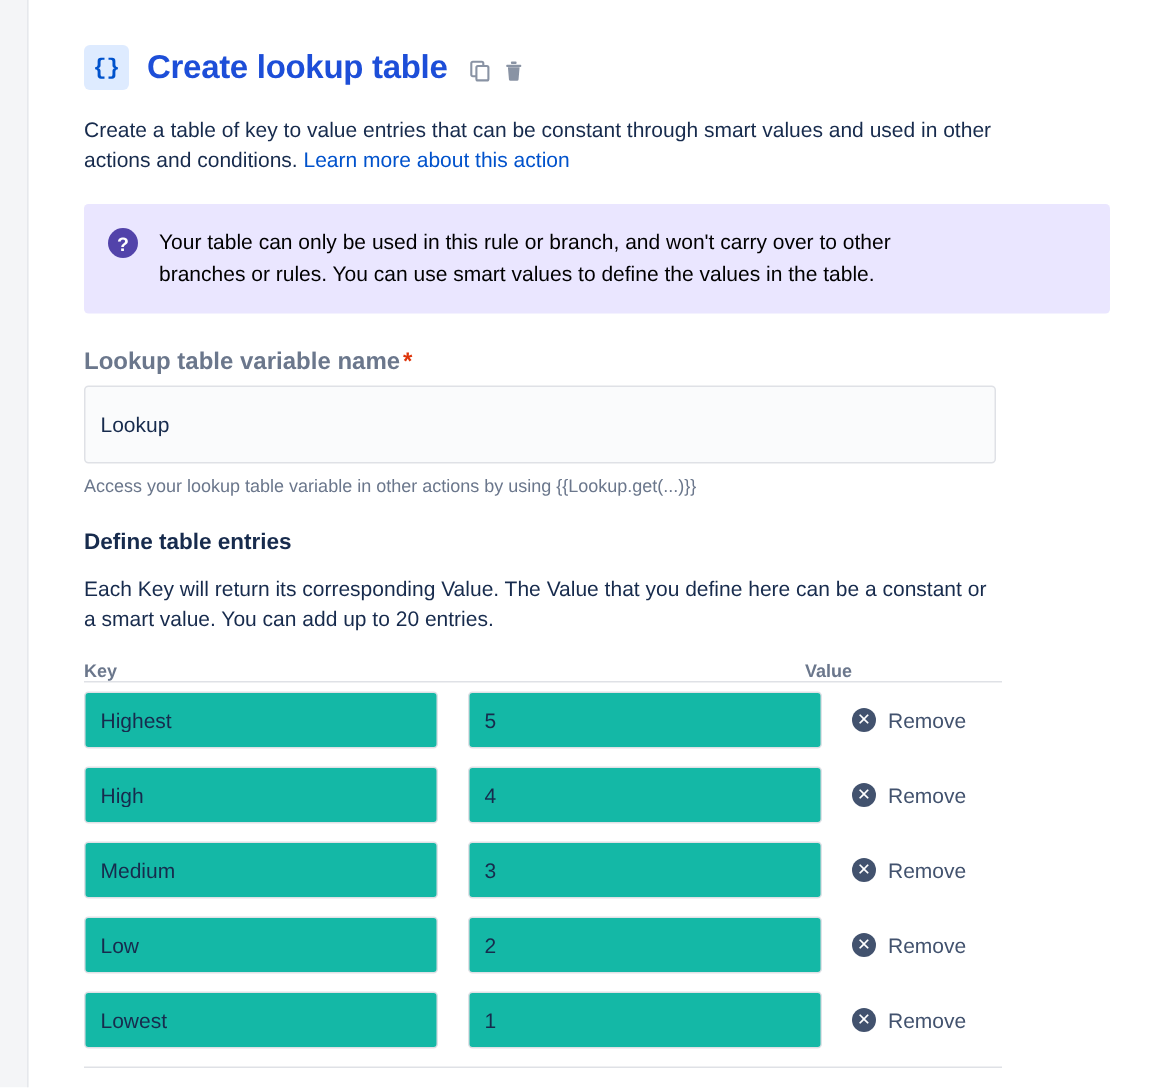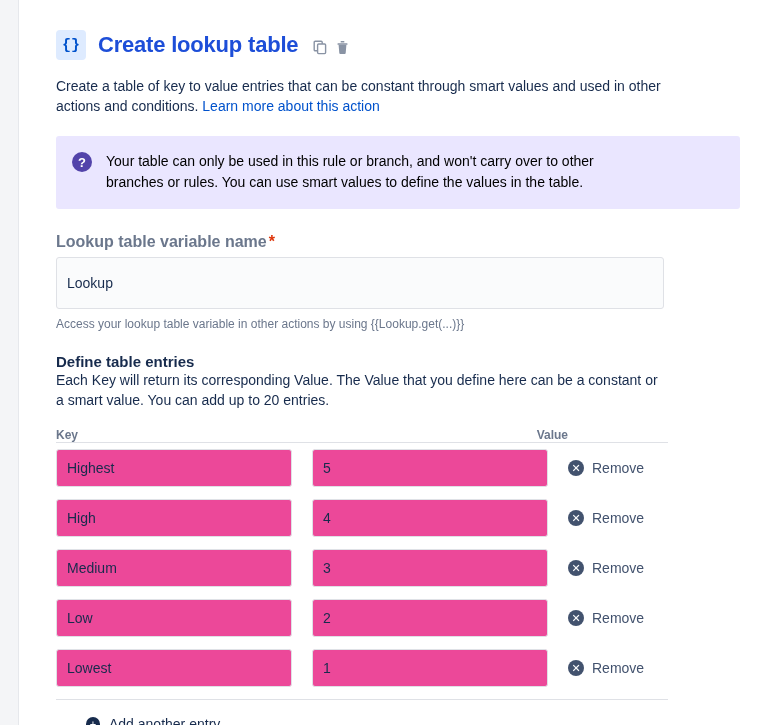--- a/index.html
+++ b/index.html
@@ -142,20 +142,21 @@
     font-size: 12px;
     color: #6b778c;
     margin-top: 8px;
     margin-bottom: 22px;
   }
 
   .section-title {
     font-size: 15px;
     font-weight: bold;
     color: #172b4d;
+    margin-bottom: 12px;
   }
   .section-desc {
     font-size: 14px;
     line-height: 20px;
     color: #172b4d;
     max-width: 612px;
     margin-bottom: 18px;
   }
 
   
@@ -178,21 +179,21 @@
     display: flex;
     align-items: center;
     padding: 6px 0;
   }
   .entry-input {
     width: 236px;
     box-sizing: border-box;
     height: 38px;
     border: 1px solid #dfe1e6;
     border-radius: 3px;
-    background: #ec4899;
+    background: #14b8a6;
     padding: 0 10px;
     font-size: 14px;
     color: #172b4d;
     font-family: "Liberation Sans", sans-serif;
     outline: none;
   }
   .cell-key { width: 256px; flex: none; }
   .cell-value { width: 256px; flex: none; }
   .cell-action { flex: 1; display: flex; align-items: center; }
 

